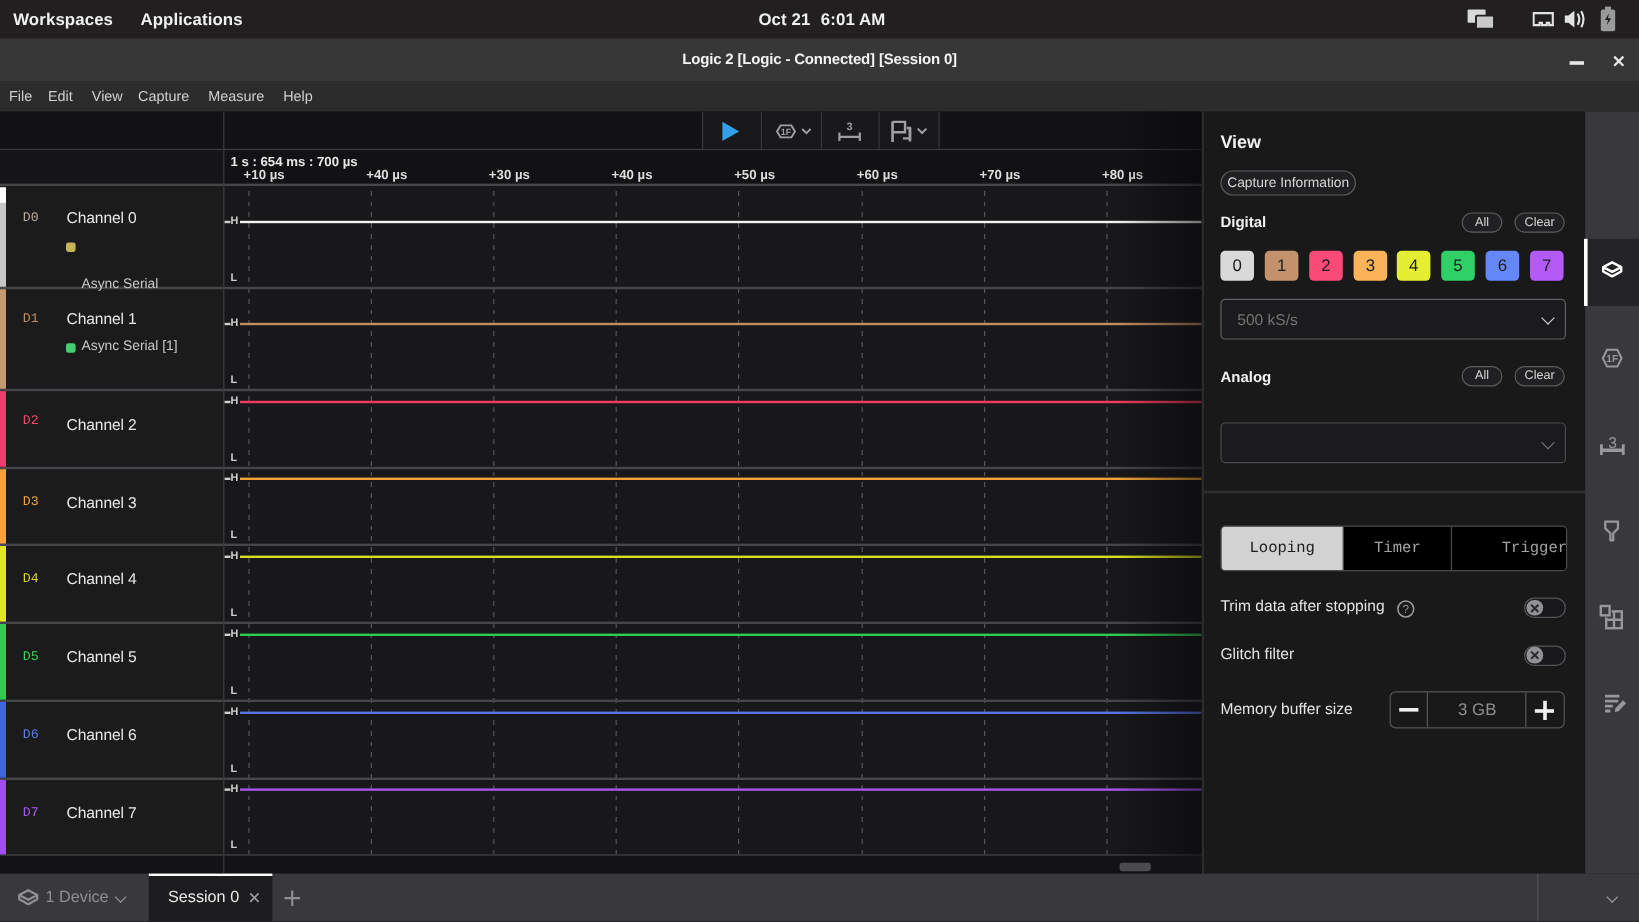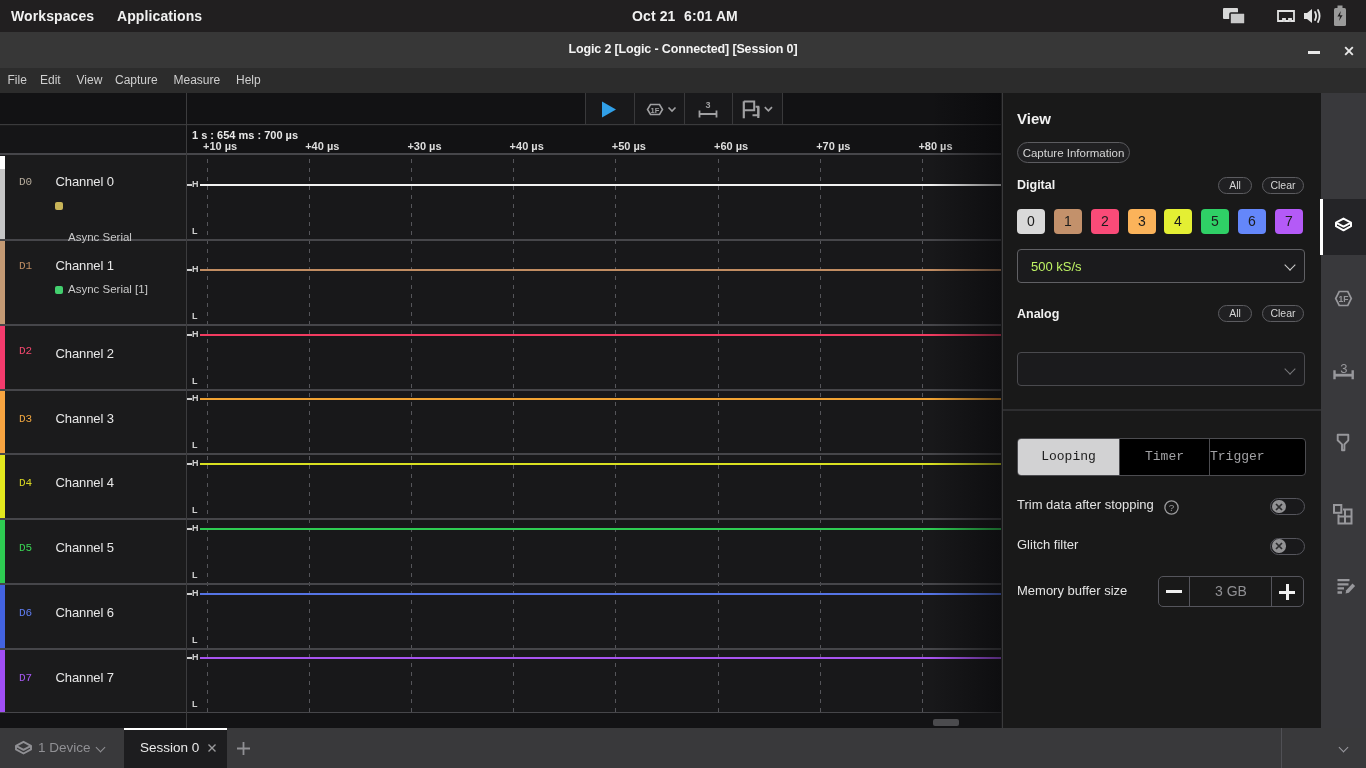--- a/index.html
+++ b/index.html
@@ -233,32 +233,32 @@
 <div class="pill" style="left:1262px;top:177px;width:42px;height:17px;font-size:10.5px;line-height:15.5px;">Clear</div>
 <div class="chbtn" style="left:1017px;background:#d9d9d9;">0</div>
 <div class="chbtn" style="left:1054px;background:#c3916b;">1</div>
 <div class="chbtn" style="left:1091px;background:#fa4b78;">2</div>
 <div class="chbtn" style="left:1128px;background:#fbb35a;">3</div>
 <div class="chbtn" style="left:1164px;background:#e4ef33;">4</div>
 <div class="chbtn" style="left:1201px;background:#2fd066;">5</div>
 <div class="chbtn" style="left:1238px;background:#6487fa;">6</div>
 <div class="chbtn" style="left:1275px;background:#b45af7;">7</div>
 <div class="select" style="top:248.5px;"></div>
-<div class="ptext" style="left:1031px;top:259px;color:#bef264;">500 kS/s</div>
+<div class="ptext" style="left:1031px;top:259px;color:#737373;">500 kS/s</div>
 <div class="chev" style="left:1286px;top:261px;"></div>
 <div class="hdr abs" style="left:1017px;top:306.5px;font-size:12.5px;">Analog</div>
 <div class="pill" style="left:1218px;top:304.5px;width:34px;height:17px;font-size:10.5px;line-height:15.5px;">All</div>
 <div class="pill" style="left:1262px;top:304.5px;width:42px;height:17px;font-size:10.5px;line-height:15.5px;">Clear</div>
 <div class="select" style="top:352px;border-color:#4a4a4e;"></div>
 <div class="chev" style="left:1286px;top:364.5px;border-color:#77777a;"></div>
 <div class="abs" style="left:1003px;top:409px;width:318px;height:2px;background:#2e2e30;"></div>
 <div class="abs" style="left:1017px;top:437.5px;width:289px;height:38px;border:1px solid #4c4c50;border-radius:4px;background:#000000;font-family:Liberation Mono, monospace;">
 <div style="position:absolute;left:0;top:0;width:101px;height:36px;background:#d2d2d3;border-radius:3px 0 0 3px;color:#1c1c1c;font-size:13px;text-align:center;line-height:36px;">Looping</div>
 <div style="position:absolute;left:101px;top:0;width:90px;height:36px;border-left:1px solid #4c4c50;color:#a2a2a5;font-size:13px;text-align:center;line-height:36px;">Timer</div>
-<div style="position:absolute;left:191px;top:0;width:97px;height:36px;border-left:1px solid #4c4c50;color:#a2a2a5;font-size:13px;text-align:left;line-height:36px;">Trigger</div>
+<div style="position:absolute;left:191px;top:0;width:97px;height:36px;border-left:1px solid #4c4c50;color:#a2a2a5;font-size:13px;text-align:right;line-height:36px;">Trigger</div>
 </div>
 <div class="ptext" style="left:1017px;top:496.5px;">Trim data after stopping</div>
 <svg class="abs" style="left:1163.5px;top:500px;" width="15" height="15" viewBox="0 0 15 15">
 <circle cx="7.5" cy="7.5" r="6.6" fill="none" stroke="#9a9a9c" stroke-width="1.3"></circle>
 <text x="7.5" y="11" font-size="9.8" fill="#9a9a9c" text-anchor="middle" font-family="Liberation Sans">?</text>
 </svg>
 <div class="toggle" style="top:498px;">
 <div class="tknob">
         <svg width="8" height="8" viewBox="0 0 8 8">
           <path d="M1 1l6 6M7 1l-6 6" stroke="#2c2c2e" stroke-width="1.7"></path>

